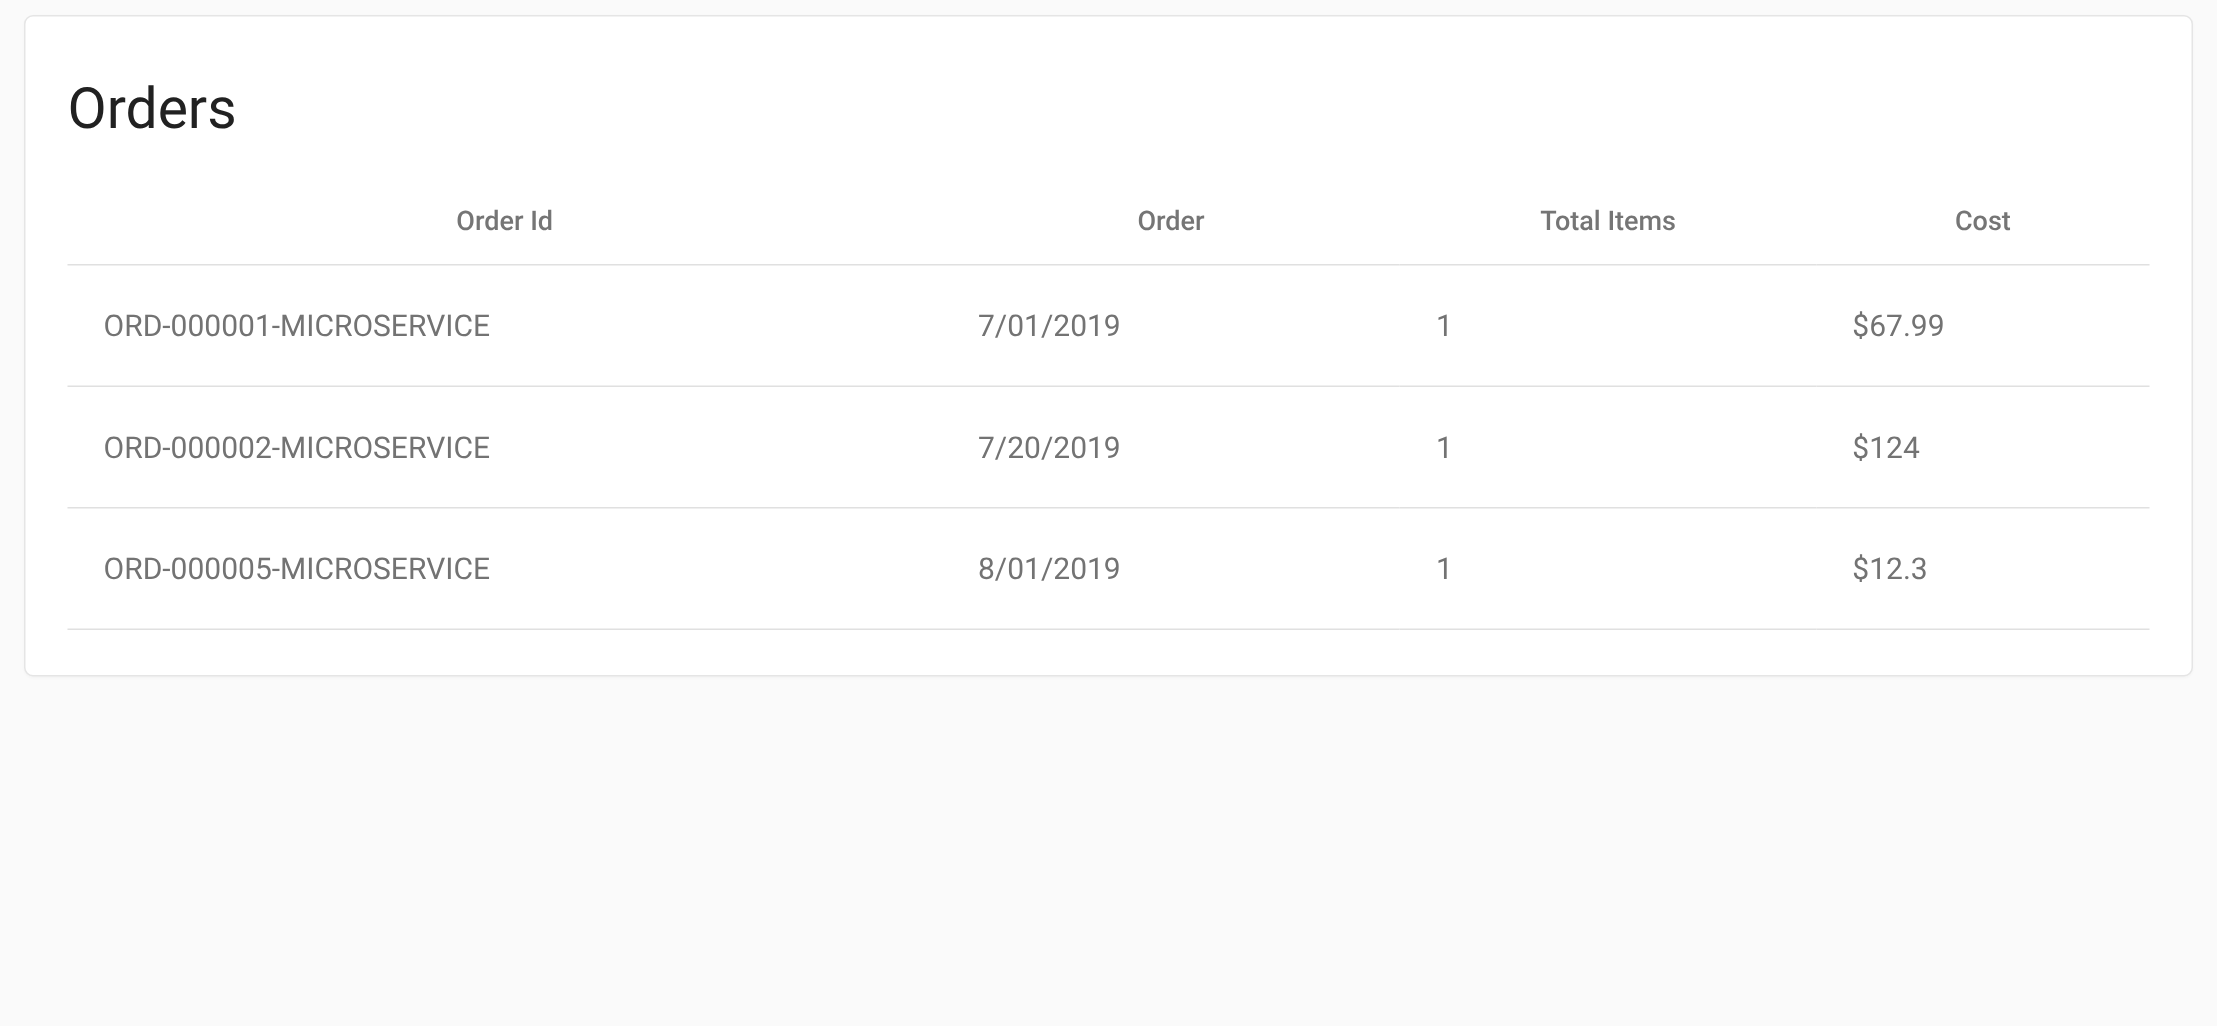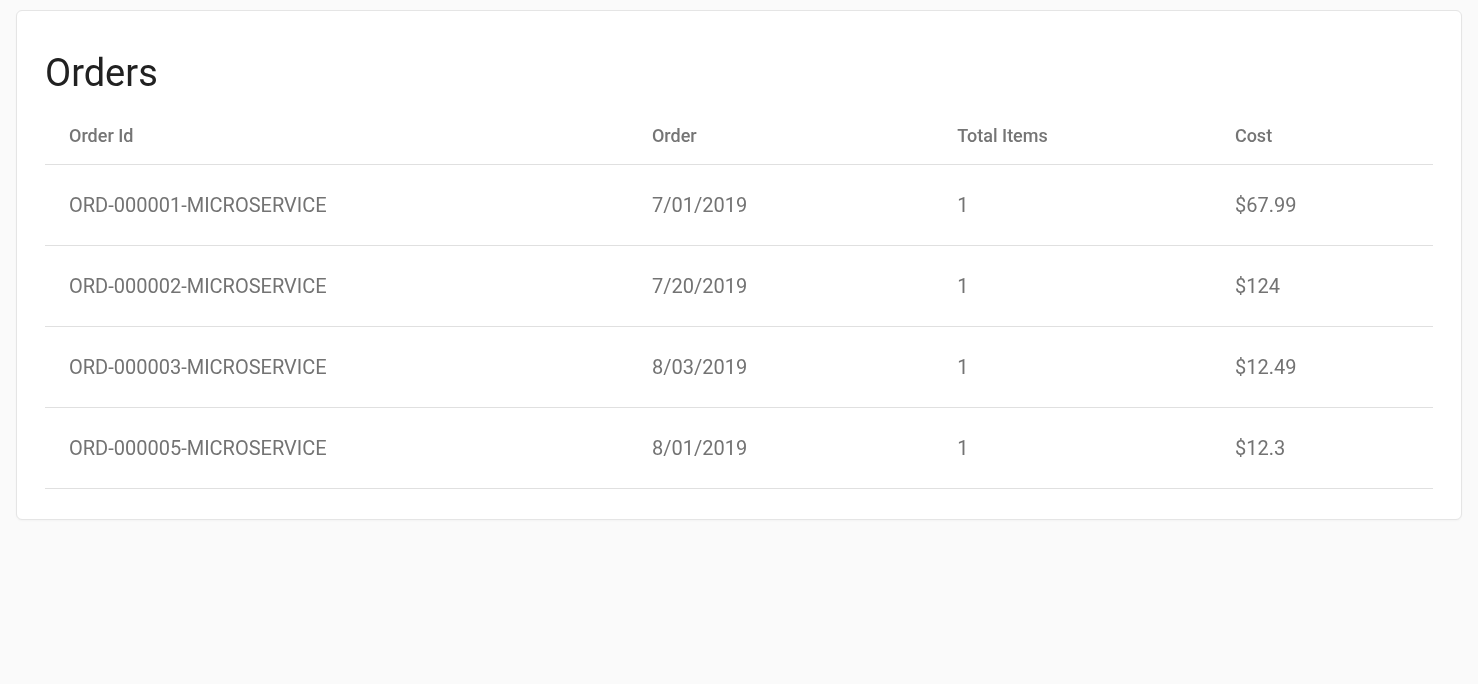--- a/index.html
+++ b/index.html
@@ -17,29 +17,29 @@
       background: #ffffff;
       border: 1px solid #e5e5e5;
       border-radius: 6px;
       padding: 40px 28px 30px 28px;
       box-shadow: 0 1px 2px rgba(0,0,0,0.03);
     }
     .card-title {
       font-size: 38px;
       font-weight: 400;
       color: #212121;
-      margin-bottom: 12px;
+      margin-bottom: 24px;
       padding-left: 0;
     }
     table {
       width: 100%;
       border-collapse: collapse;
     }
     thead th {
-      text-align: left;
+      text-align: center;
       font-size: 18px;
       font-weight: 500;
       color: #757575;
       padding: 18px 24px;
       border-bottom: 1px solid #e0e0e0;
     }
     tbody td {
       font-size: 20px;
       color: #737373;
       font-weight: 400;
@@ -72,26 +72,20 @@
         <td>1</td>
         <td>$67.99</td>
       </tr>
       <tr>
         <td>ORD-000002-MICROSERVICE</td>
         <td>7/20/2019</td>
         <td>1</td>
         <td>$124</td>
       </tr>
       <tr>
-        <td>ORD-000003-MICROSERVICE</td>
-        <td>8/03/2019</td>
-        <td>1</td>
-        <td>$12.49</td>
-      </tr>
-      <tr>
         <td>ORD-000005-MICROSERVICE</td>
         <td>8/01/2019</td>
         <td>1</td>
         <td>$12.3</td>
       </tr>
     </tbody>
   </table>
 </div>
 
 </body></html>

